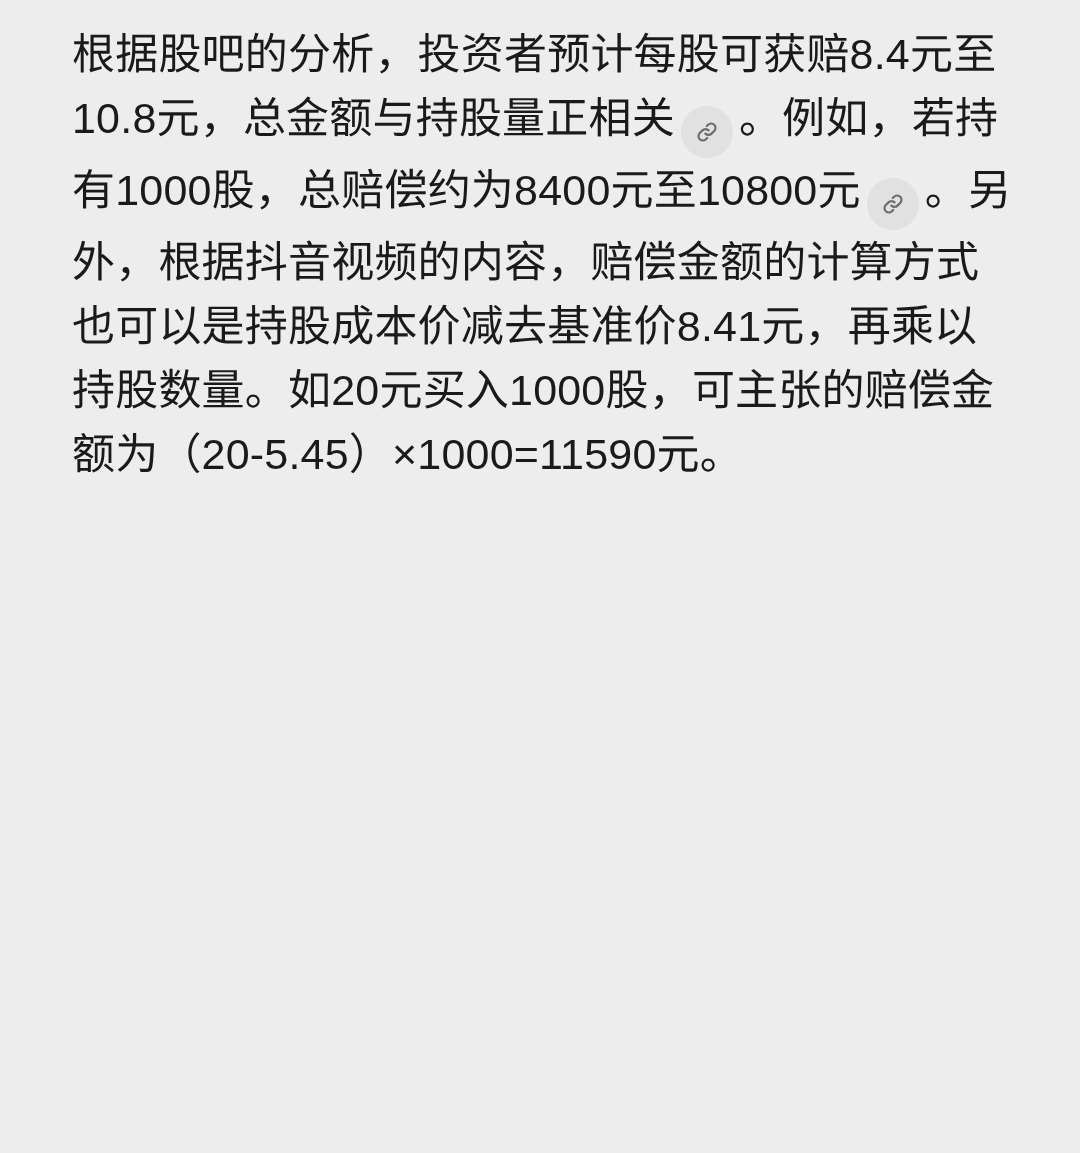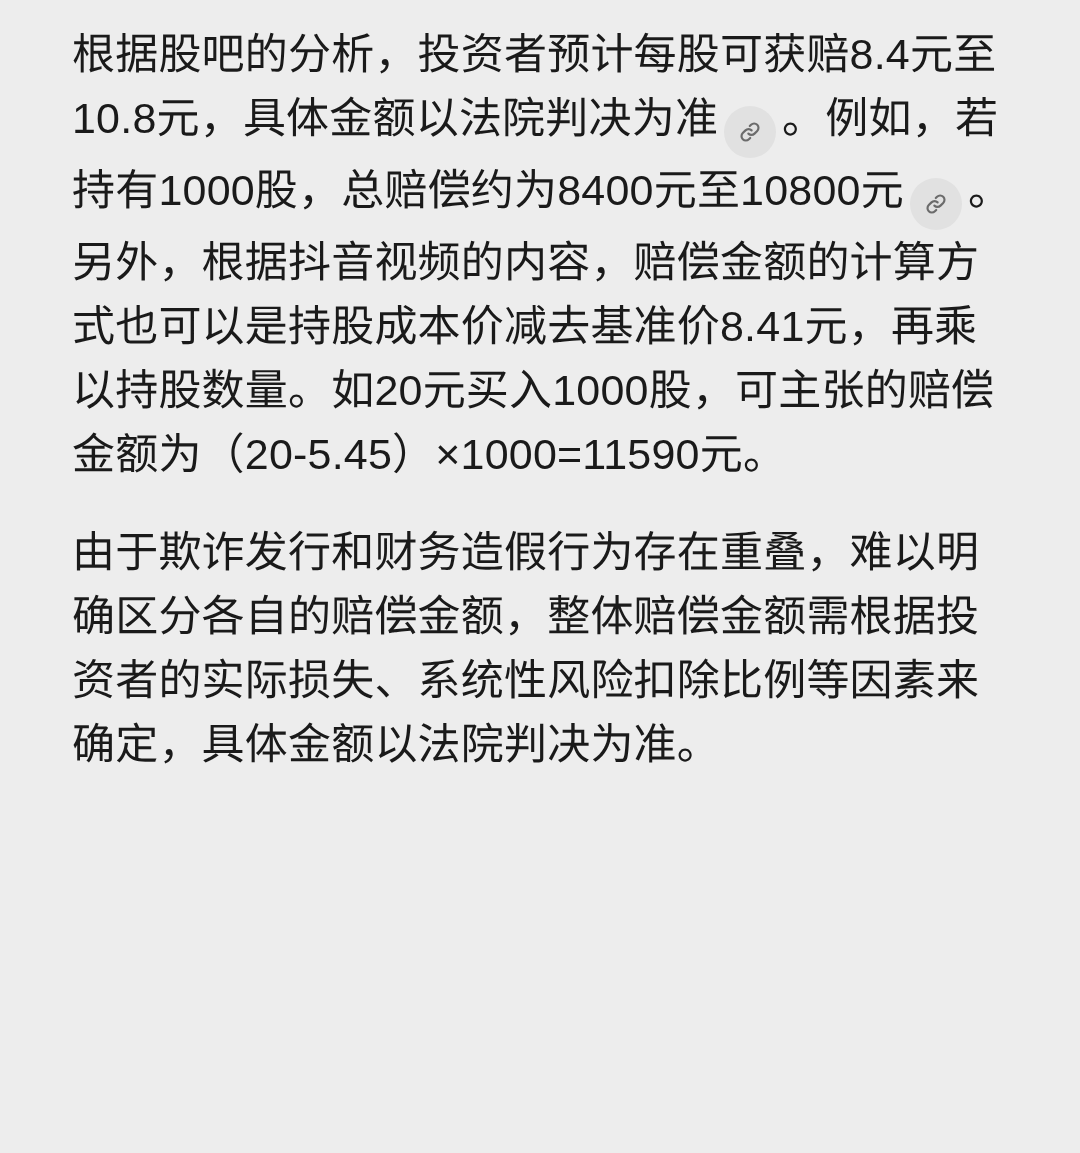--- a/index.html
+++ b/index.html
@@ -49,27 +49,26 @@
   }
   .spacer-bottom {
     height: 30px;
   }
 </style>
 </head>
 <body>
 
 <div class="page">
   <div id="paragraphs">
-      <p class="para"><span>根据股吧的分析，投资者预计每股可获赔8.4元至10.8元，具体金额以法院判决为准</span><span class="link-chip">
+      <p class="para"><span>根据股吧的分析，投资者预计每股可获赔8.4元至10.8元，总金额与持股量正相关</span><span class="link-chip">
           <svg width="26" height="26" viewBox="0 0 24 24" fill="none" stroke="#6b6b6b" stroke-width="2" stroke-linecap="round" stroke-linejoin="round">
             <path d="M10.5 13.5a4 4 0 0 0 5.66 0l2.5-2.5a4 4 0 1 0-5.66-5.66l-1.2 1.2"></path>
             <path d="M13.5 10.5a4 4 0 0 0-5.66 0l-2.5 2.5a4 4 0 1 0 5.66 5.66l1.2-1.2"></path>
           </svg>
         </span><span>。例如，若持有1000股，总赔偿约为8400元至10800元</span><span class="link-chip">
           <svg width="26" height="26" viewBox="0 0 24 24" fill="none" stroke="#6b6b6b" stroke-width="2" stroke-linecap="round" stroke-linejoin="round">
             <path d="M10.5 13.5a4 4 0 0 0 5.66 0l2.5-2.5a4 4 0 1 0-5.66-5.66l-1.2 1.2"></path>
             <path d="M13.5 10.5a4 4 0 0 0-5.66 0l-2.5 2.5a4 4 0 1 0 5.66 5.66l1.2-1.2"></path>
           </svg>
         </span><span>。另外，根据抖音视频的内容，赔偿金额的计算方式也可以是持股成本价减去基准价8.41元，再乘以持股数量。如20元买入1000股，可主张的赔偿金额为（20-5.45）×1000=11590元。</span></p>
-      <p class="para"><span>由于欺诈发行和财务造假行为存在重叠，难以明确区分各自的赔偿金额，整体赔偿金额需根据投资者的实际损失、系统性风险扣除比例等因素来确定，具体金额以法院判决为准。</span></p>
     </div>
   <div class="spacer-bottom"></div>
 </div>
 
 </body></html>

